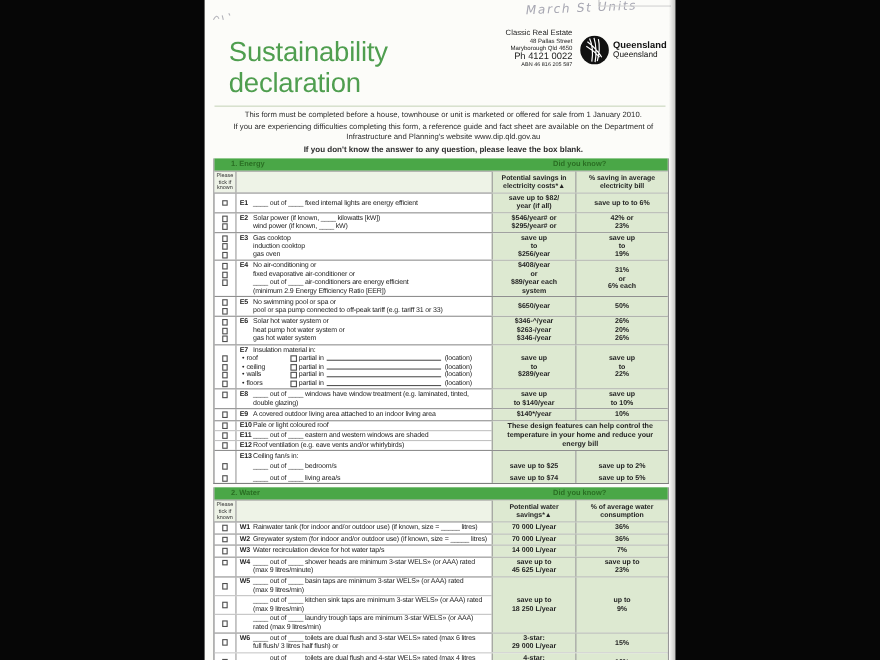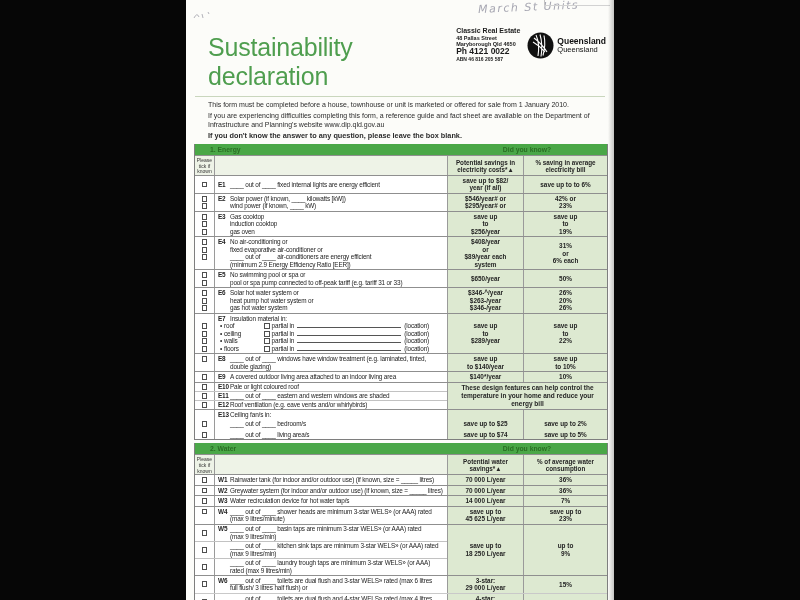--- a/index.html
+++ b/index.html
@@ -33,32 +33,32 @@
     letter-spacing:1.5px; transform:rotate(-2.5deg);
     white-space:nowrap;
   }
   .scribble { position:absolute; left:6px; top:8px; }
 
   .header { display:flex; align-items:flex-start; padding:27px 8px 0 22px; }
   .title {
     flex:1; margin:6px 0 0 0; font-weight:400; font-size:25px;
     color:#4f9e4f; letter-spacing:-0.2px;
   }
-  .stamp { text-align:left; font-weight:bold; color:#1c1c1c; font-size:5.5px; line-height:6.2px; margin-top:0;margin-left:12px; }
+  .stamp { text-align:right; font-weight:normal; color:#1c1c1c; font-size:5.5px; line-height:6.2px; margin-top:0;margin-left:12px; }
   .stamp .s-name { font-size:7px; line-height:7.5px; }
   .stamp .s-phone { font-size:8.5px; line-height:9px; }
   .stamp .s-abn { font-size:5px; }
   .logo { display:flex; align-items:center; margin-left:7px; margin-top:5px; }
   .logo-text { margin-left:3px; }
   .logo-text .q { font-weight:bold; font-size:8.5px; line-height:8.5px; color:#111; }
   .logo-text .g { font-size:7.5px; line-height:8px; color:#111; }
 
   .rule { height:1px; background:#c9d6bd; margin:5px 9px 0 9px; }
 
-  .intro { padding:4px 16px 0 22px; font-size:7px; line-height:8.8px; color:#2b2b2b; }
+  .intro { padding:4px 16px 0 22px; font-size:7px; line-height:8.8px; color:#2b2b2b;text-align:center; }
   .intro p { margin:0 0 2.5px 0; }
   .intro .b { font-weight:bold; font-size:7.3px; }
 
   .tbl { margin:3px 6px 0 8px; border:1px solid #7e7e7e; border-top:none; background:#fff; }
   .tbl + .tbl { margin-top:3px; }
 
   .bar {
     position:relative; height:11px; background:#4aa747;
     display:flex; align-items:center;
     font-size:6.8px; font-weight:bold; color:#2a6e23;

